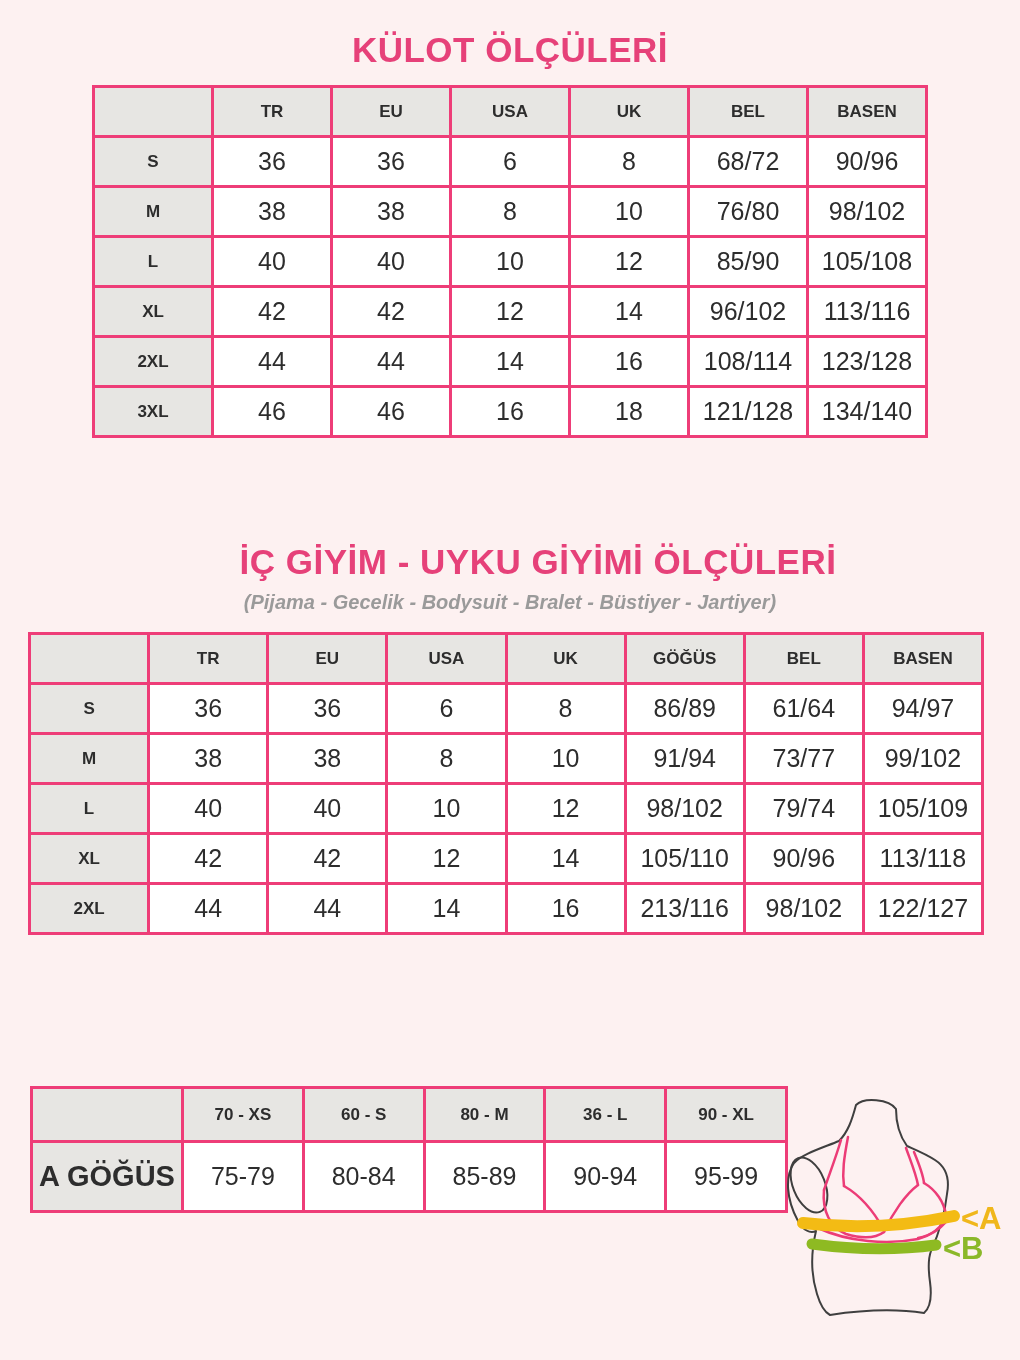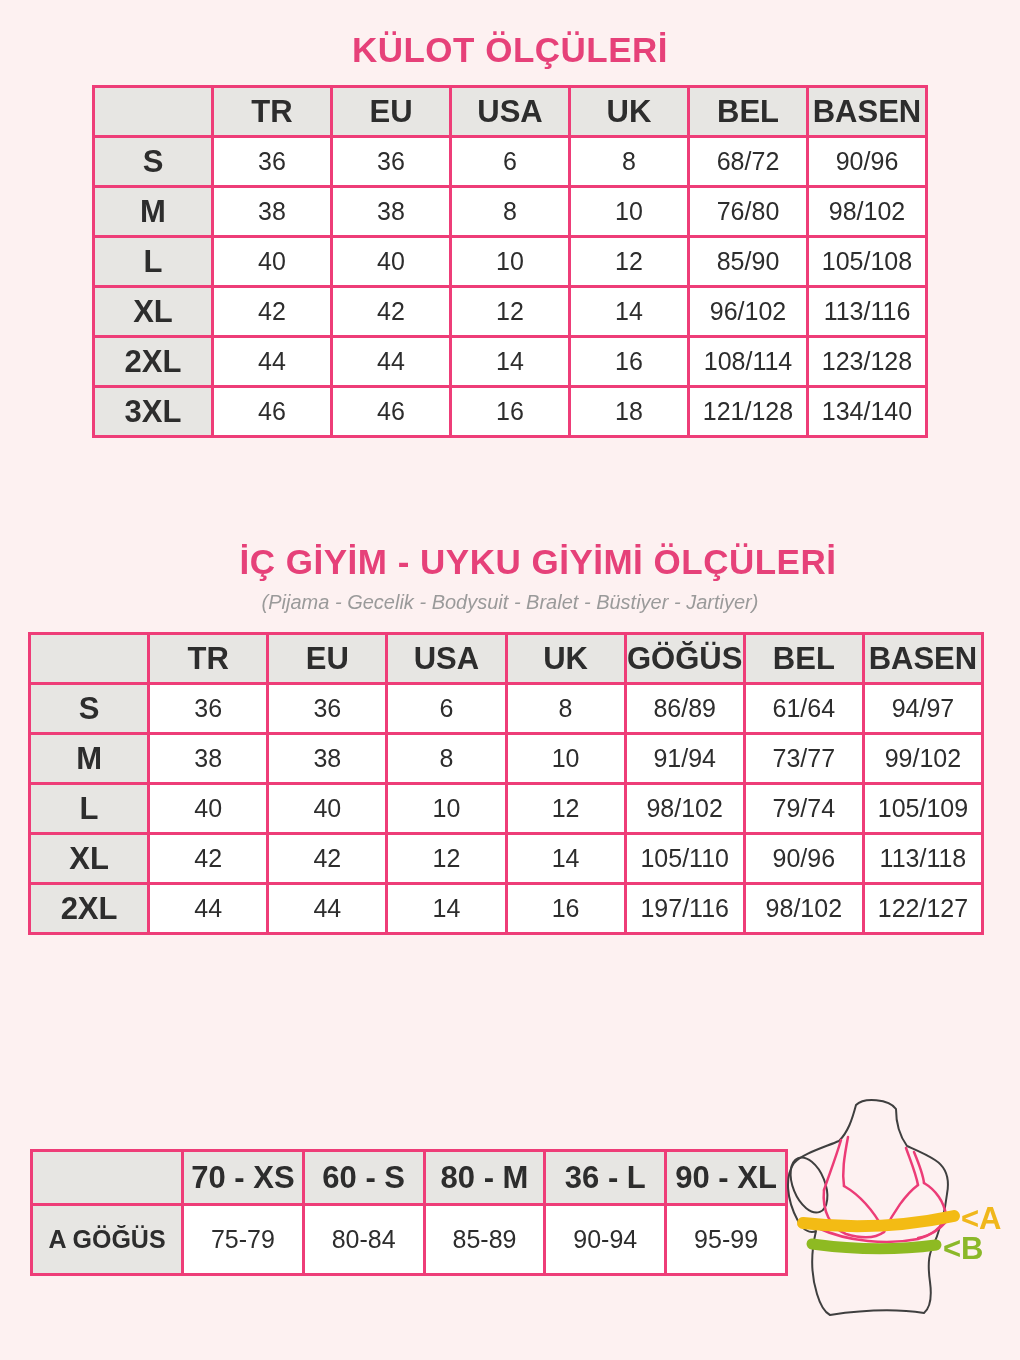--- a/index.html
+++ b/index.html
@@ -17,49 +17,49 @@
     font-size:35px;font-weight:800;letter-spacing:.5px;
     color:#e64179;
   }
   #kulot-title{top:30px;}
   #icgiyim-title{top:542px;margin-left:28px;}
   #sutyen-title{top:1043px;left:30px;width:758px;}
 
   .sec-subtitle{
     position:absolute;margin:0;width:100%;
     top:591px;text-align:center;
-    font-size:20px;font-style:italic;font-weight:400;
+    font-size:20px;font-style:italic;font-weight:700;
     color:#9a9a9a;
   }
 
   table{
     position:absolute;
     border-collapse:collapse;table-layout:fixed;
     background:#ffffff;
   }
   th,td{
     border:3px solid #ee3d78;
     text-align:center;vertical-align:middle;
     padding:0;color:#2d2d2d;overflow:hidden;
   }
-  th{background:#e7e6e3;font-size:31px;font-weight:700;}
+  th{background:#e7e6e3;font-size:17px;font-weight:700;}
   td{background:#ffffff;font-size:25px;font-weight:400;}
 
   #kulot-table{left:92px;top:85px;width:836px;}
   #kulot-table tr{height:50px;}
 
   #icgiyim-table{left:28px;top:632px;width:956px;}
   #icgiyim-table tr{height:50px;}
 
-  #sutyen-table{left:30px;top:1149px;width:758px;}
+  #sutyen-table{left:30px;top:1086px;width:758px;}
   #sutyen-table thead tr{height:54px;}
   #sutyen-table tbody tr:nth-child(1){height:70px;}
   #sutyen-table tbody tr:nth-child(2){height:84px;}
   #sutyen-table th.corner{width:148px;}
-  #sutyen-table tbody th{font-size:25px;line-height:1.15;padding:4px 6px;}
+  #sutyen-table tbody th{font-size:29px;line-height:1.15;padding:4px 6px;}
 
   #bra-diagram{position:absolute;left:778px;top:1082px;width:242px;height:278px;}
 </style>
 </head>
 <body>
 
 <div class="canvas">
 
   <h1 class="sec-title" id="kulot-title">KÜLOT ÖLÇÜLERİ</h1>
 
@@ -190,21 +190,21 @@
           <td>105/110</td>
           <td>90/96</td>
           <td>113/118</td>
         </tr>
         <tr>
           <th>2XL</th>
           <td>44</td>
           <td>44</td>
           <td>14</td>
           <td>16</td>
-          <td>197/116</td>
+          <td>213/116</td>
           <td>98/102</td>
           <td>122/127</td>
         </tr>
       </tbody>
     </table>
 
 
   <table id="sutyen-table">
       <thead>
         <tr>

